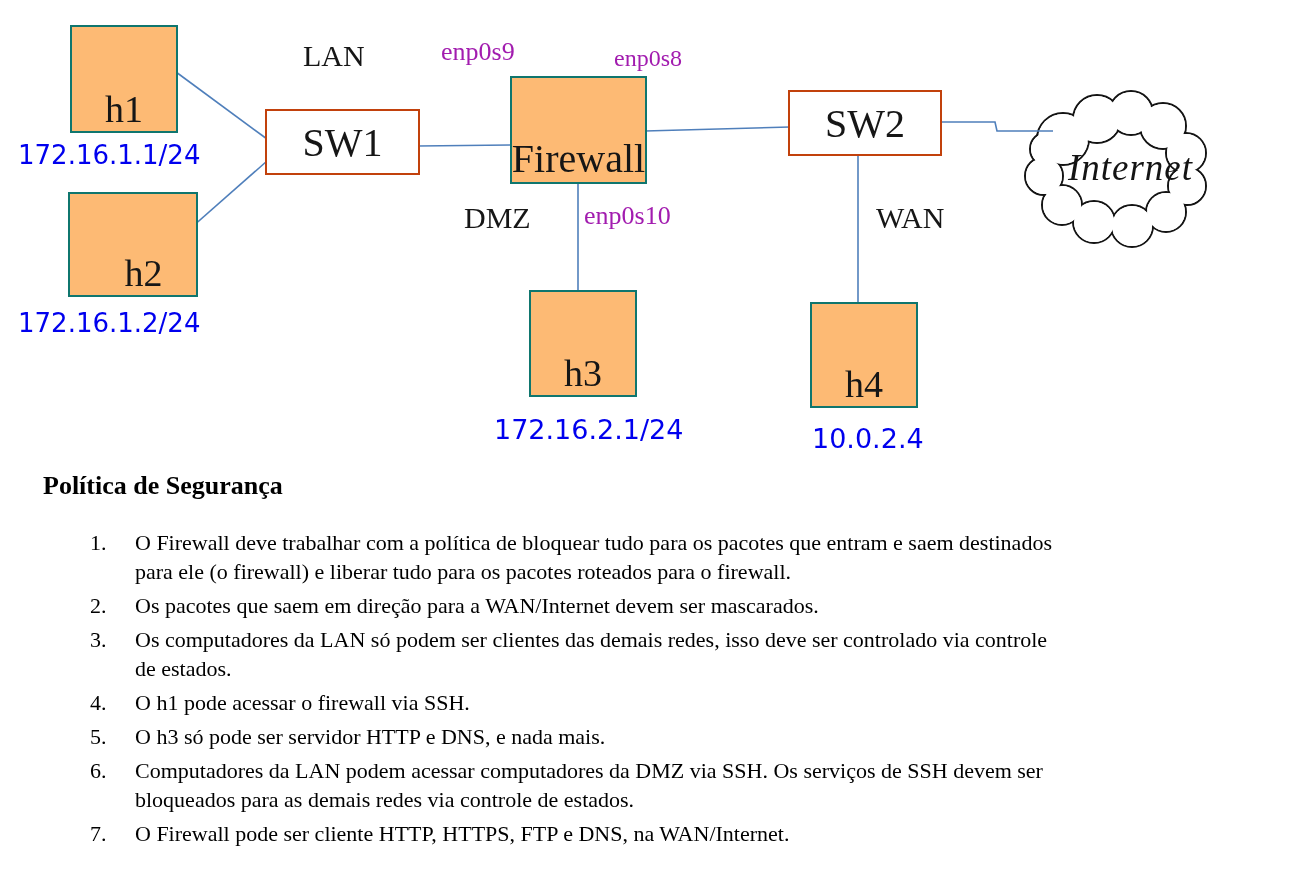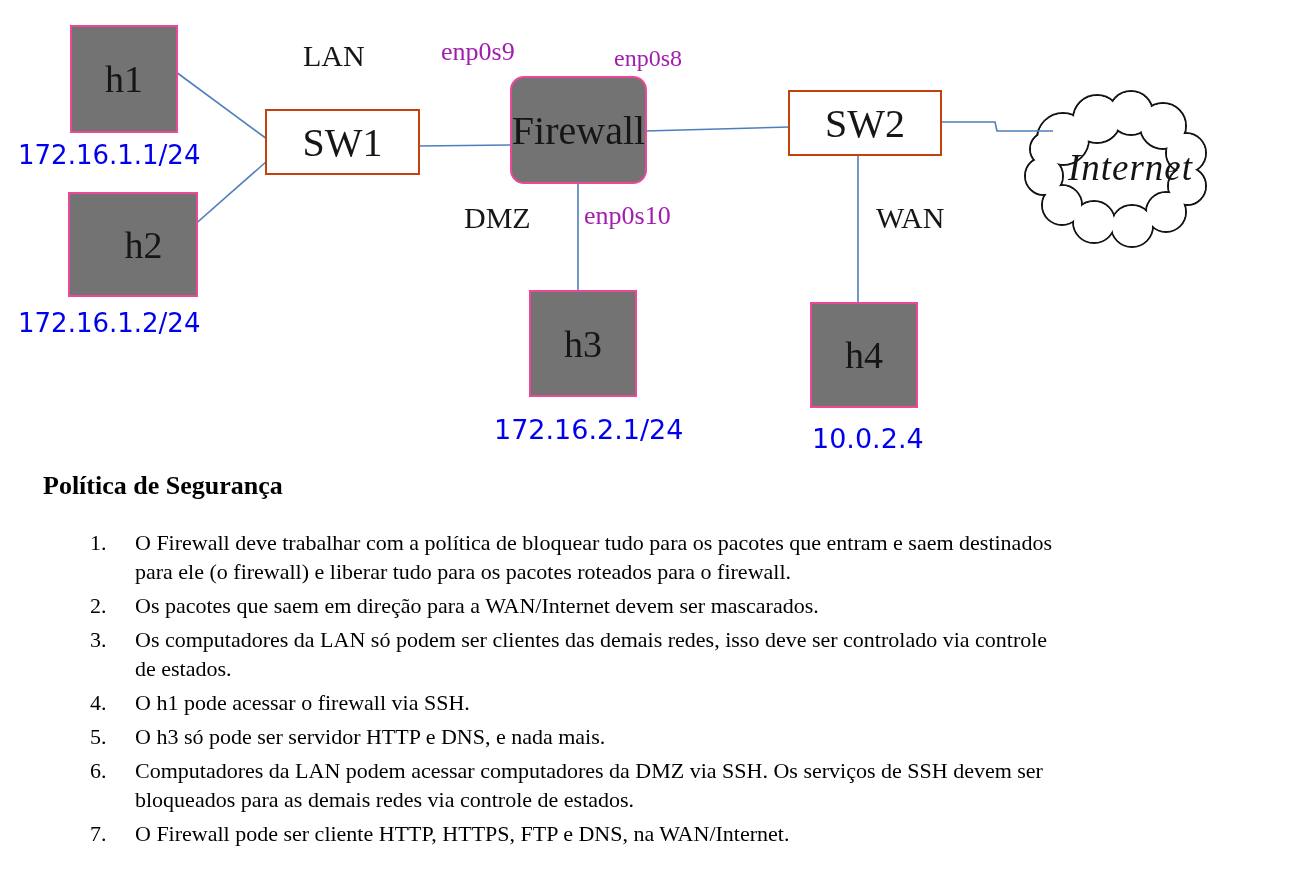--- a/index.html
+++ b/index.html
@@ -1,29 +1,29 @@
 <!DOCTYPE html>
 <html><head>
 <meta charset="utf-8">
 <style>
   html,body{margin:0;padding:0;background:#ffffff;}
   #stage{position:relative;width:1301px;height:878px;background:#ffffff;overflow:hidden;
          font-family:"Liberation Serif",serif;color:#141414;}
   #wires{position:absolute;left:0;top:0;}
   .node{position:absolute;display:flex;align-items:center;justify-content:center;
         font-size:38px;color:#161616;white-space:nowrap;}
-  .host{background:#737373;border:2px solid #ec4899;}
+  .host{background:#fdba74;border:2px solid #0f766e;align-items:flex-end;}
   .sw{background:#ffffff;border:2px solid #c2410c;}
   #node-h1{left:70px;top:25px;width:104px;height:104px;}
   #node-h2{left:68px;top:192px;width:105px;height:101px;padding-left:21px;}
   #node-h3{left:529px;top:290px;width:104px;height:103px;}
   #node-h4{left:810px;top:302px;width:104px;height:102px;}
   #node-sw1{left:265px;top:109px;width:151px;height:62px;font-size:40px;}
   #node-sw2{left:788px;top:90px;width:150px;height:62px;font-size:40px;}
-  #node-firewall{left:510px;top:76px;width:133px;height:104px;font-size:40px;border-radius:14px;}
+  #node-firewall{left:510px;top:76px;width:133px;height:104px;font-size:40px;}
   .zone{position:absolute;font-size:30px;line-height:1;color:#161616;}
   #zone-lan{left:303px;top:41px;}
   #zone-dmz{left:464px;top:203px;}
   #zone-wan{left:876px;top:203px;}
   .iface{position:absolute;font-family:Liberation Serif, serif;color:#a21caf;
          font-size:26px;line-height:1.1;}
   #iface-enp0s9{left:441px;top:38px;}
   #iface-enp0s8{left:614px;top:45px;font-size:24px;}
   #iface-enp0s10{left:584px;top:202px;}
   .ip{position:absolute;font-family:"DejaVu Sans",sans-serif;color:#0000ee;

